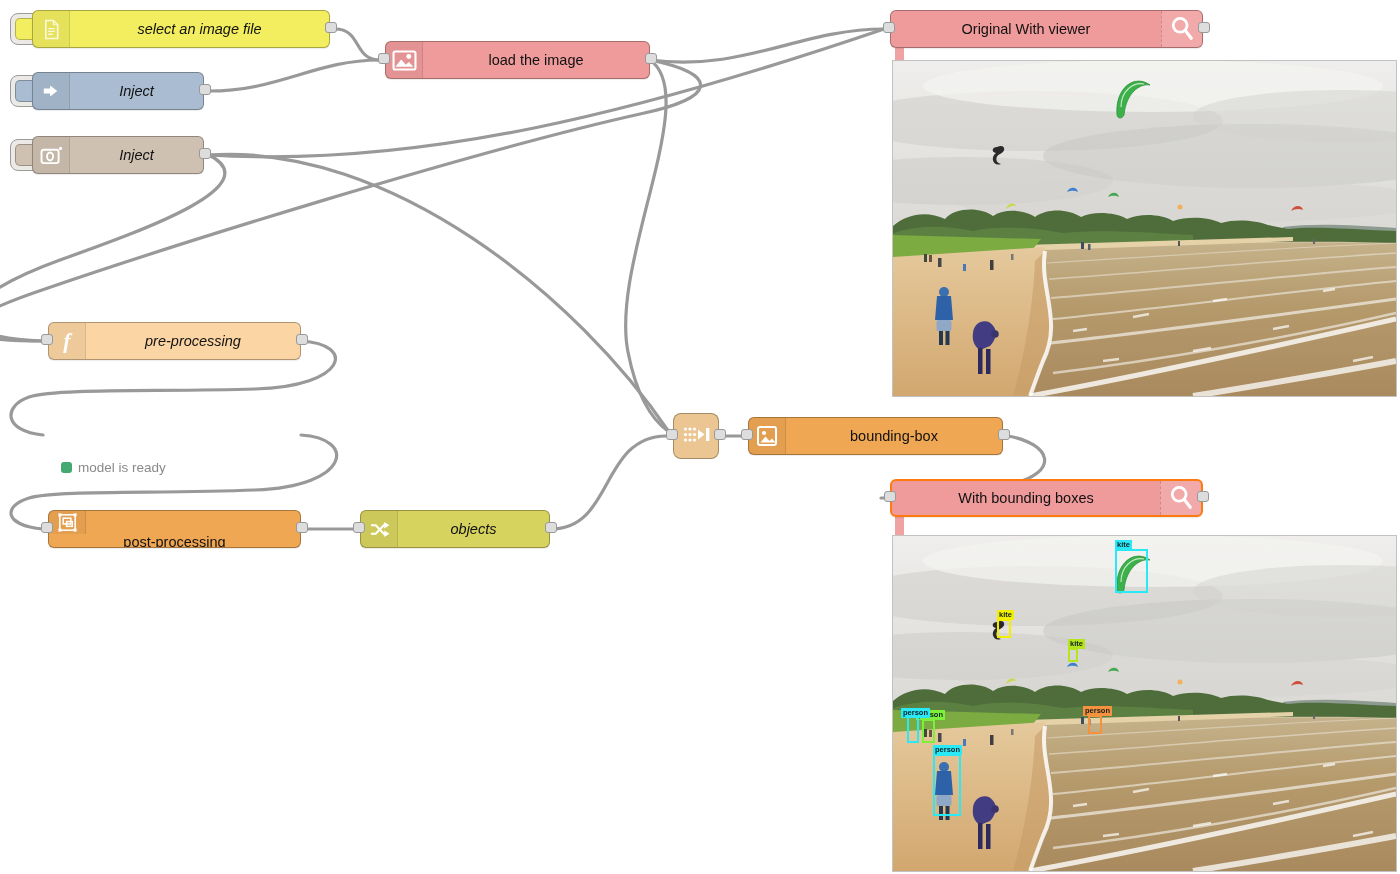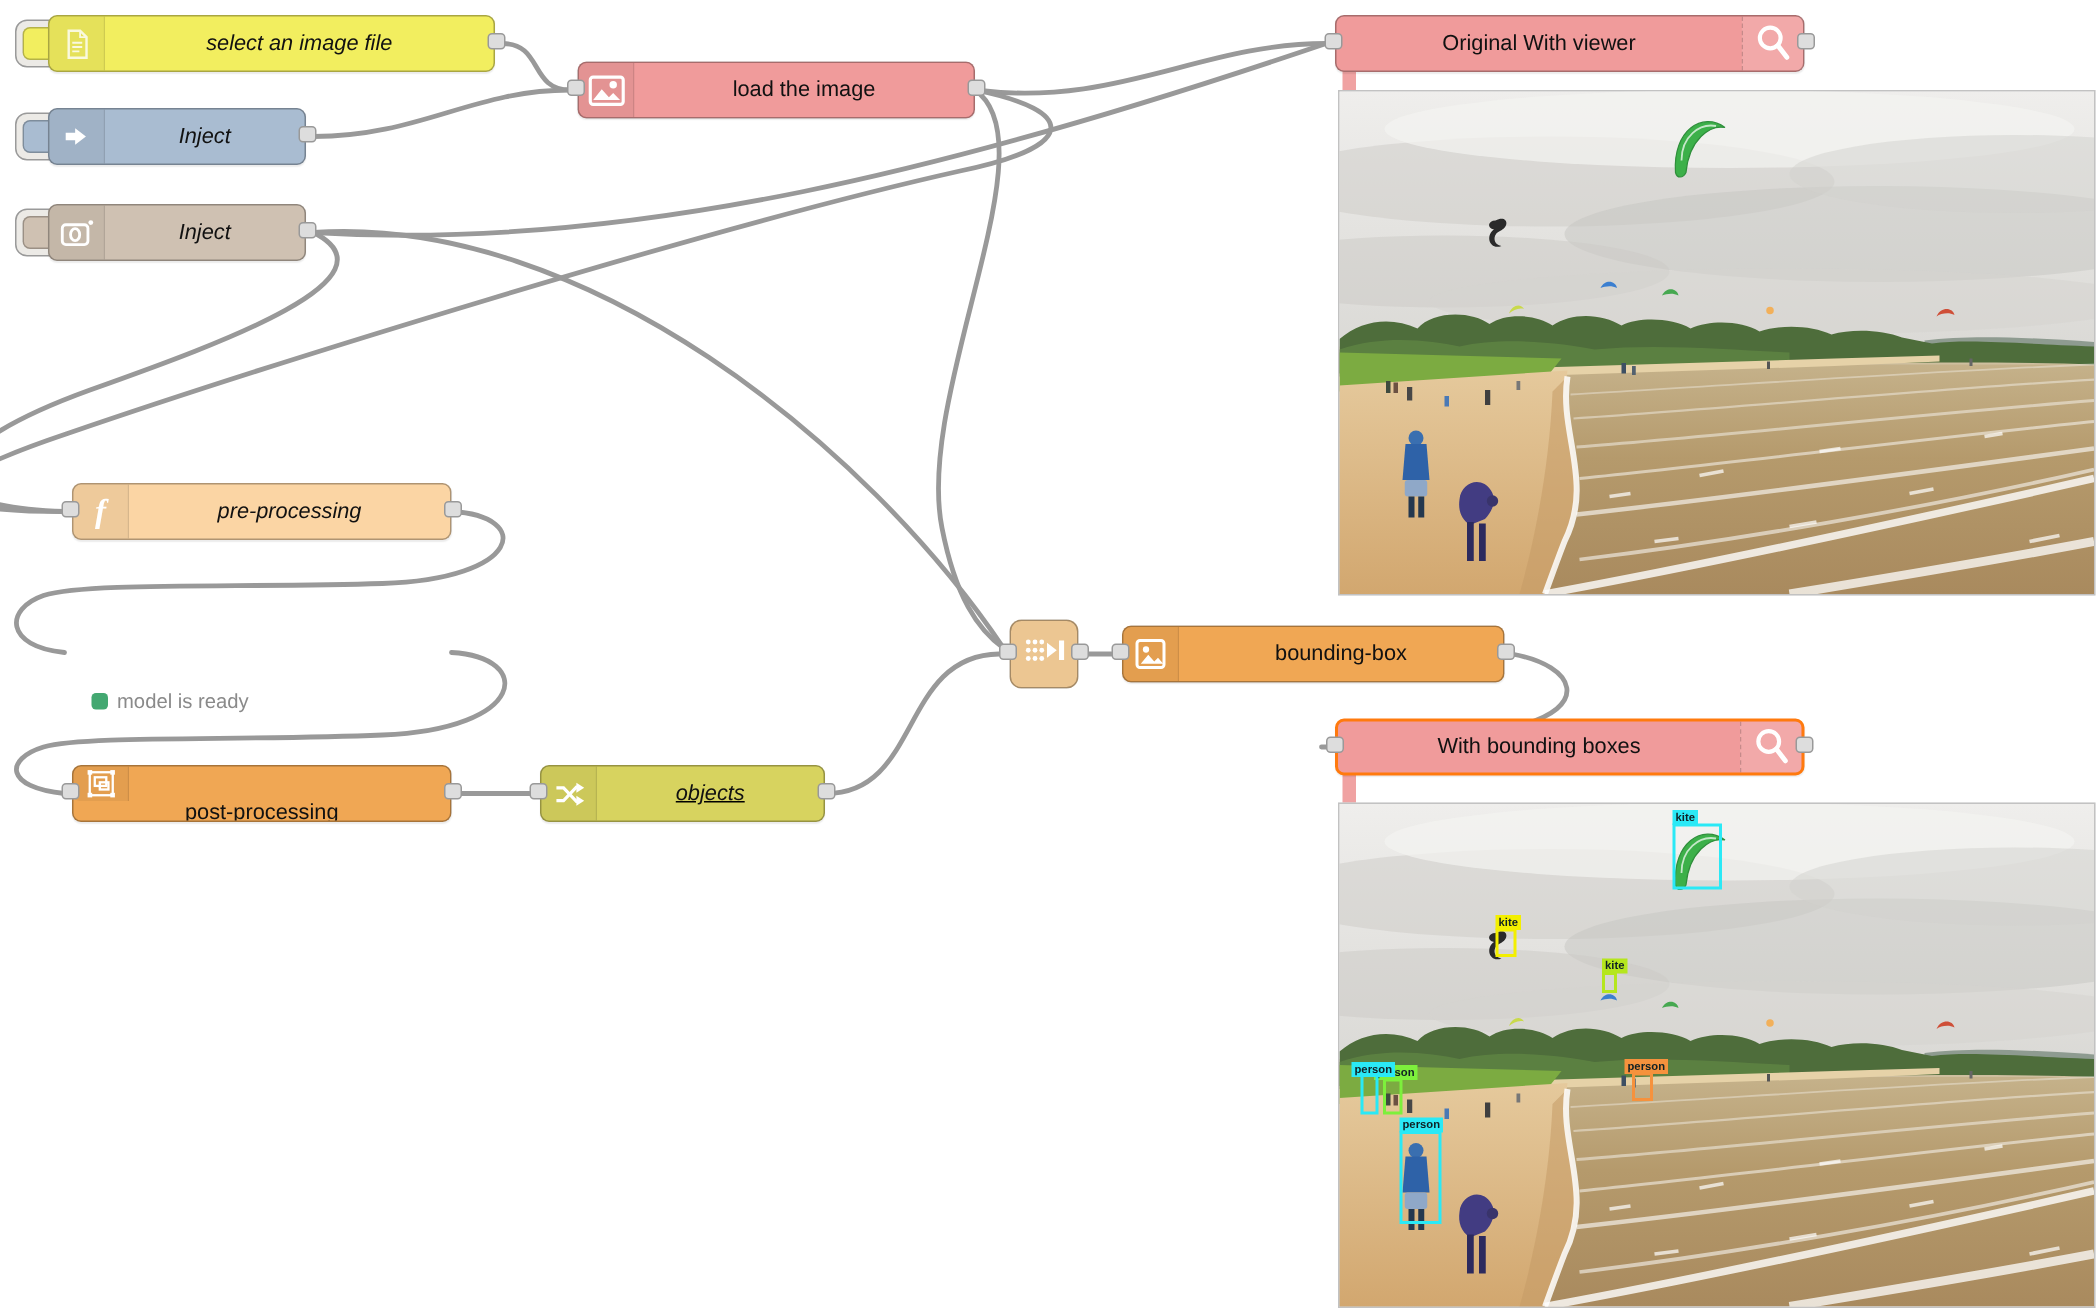--- a/index.html
+++ b/index.html
@@ -332,21 +332,21 @@
           <rect x="18.3" y="18.3" width="3.2" height="3.2" fill="#fff"></rect>
           <rect x="7.5" y="7.5" width="8" height="6" fill="none" stroke="#fff" stroke-width="1.6"></rect>
           <rect x="11" y="11" width="6" height="5" fill="none" stroke="#fff" stroke-width="1.6"></rect>
         </svg>
     </div>
     <span class="nlabel">post-processing</span>
     <div class="port in"></div>
     <div class="port out"></div>
   </div>
 
-  <div class="node italic" style="left: 360px; top: 510px; width: 190px; background: rgb(215, 211, 95); text-decoration: underline;">
+  <div class="node italic" style="left: 360px; top: 510px; width: 190px; background: rgb(215, 211, 95);">
     <div class="icon-box">
       <svg width="21" height="19" viewBox="0 0 22 20">
           <path d="M2 5.5h5l9 9.5h1.5" fill="none" stroke="#fff" stroke-width="2.2"></path>
           <path d="M2 14.5h5l9-9.5h1.5" fill="none" stroke="#fff" stroke-width="2.2"></path>
           <path d="M16 2l5.5 3.5L16 9z" fill="#fff"></path>
           <path d="M16 11l5.5 3.5L16 18z" fill="#fff"></path>
         </svg>
     </div>
     <span class="nlabel">objects</span>
     <div class="port in"></div>

